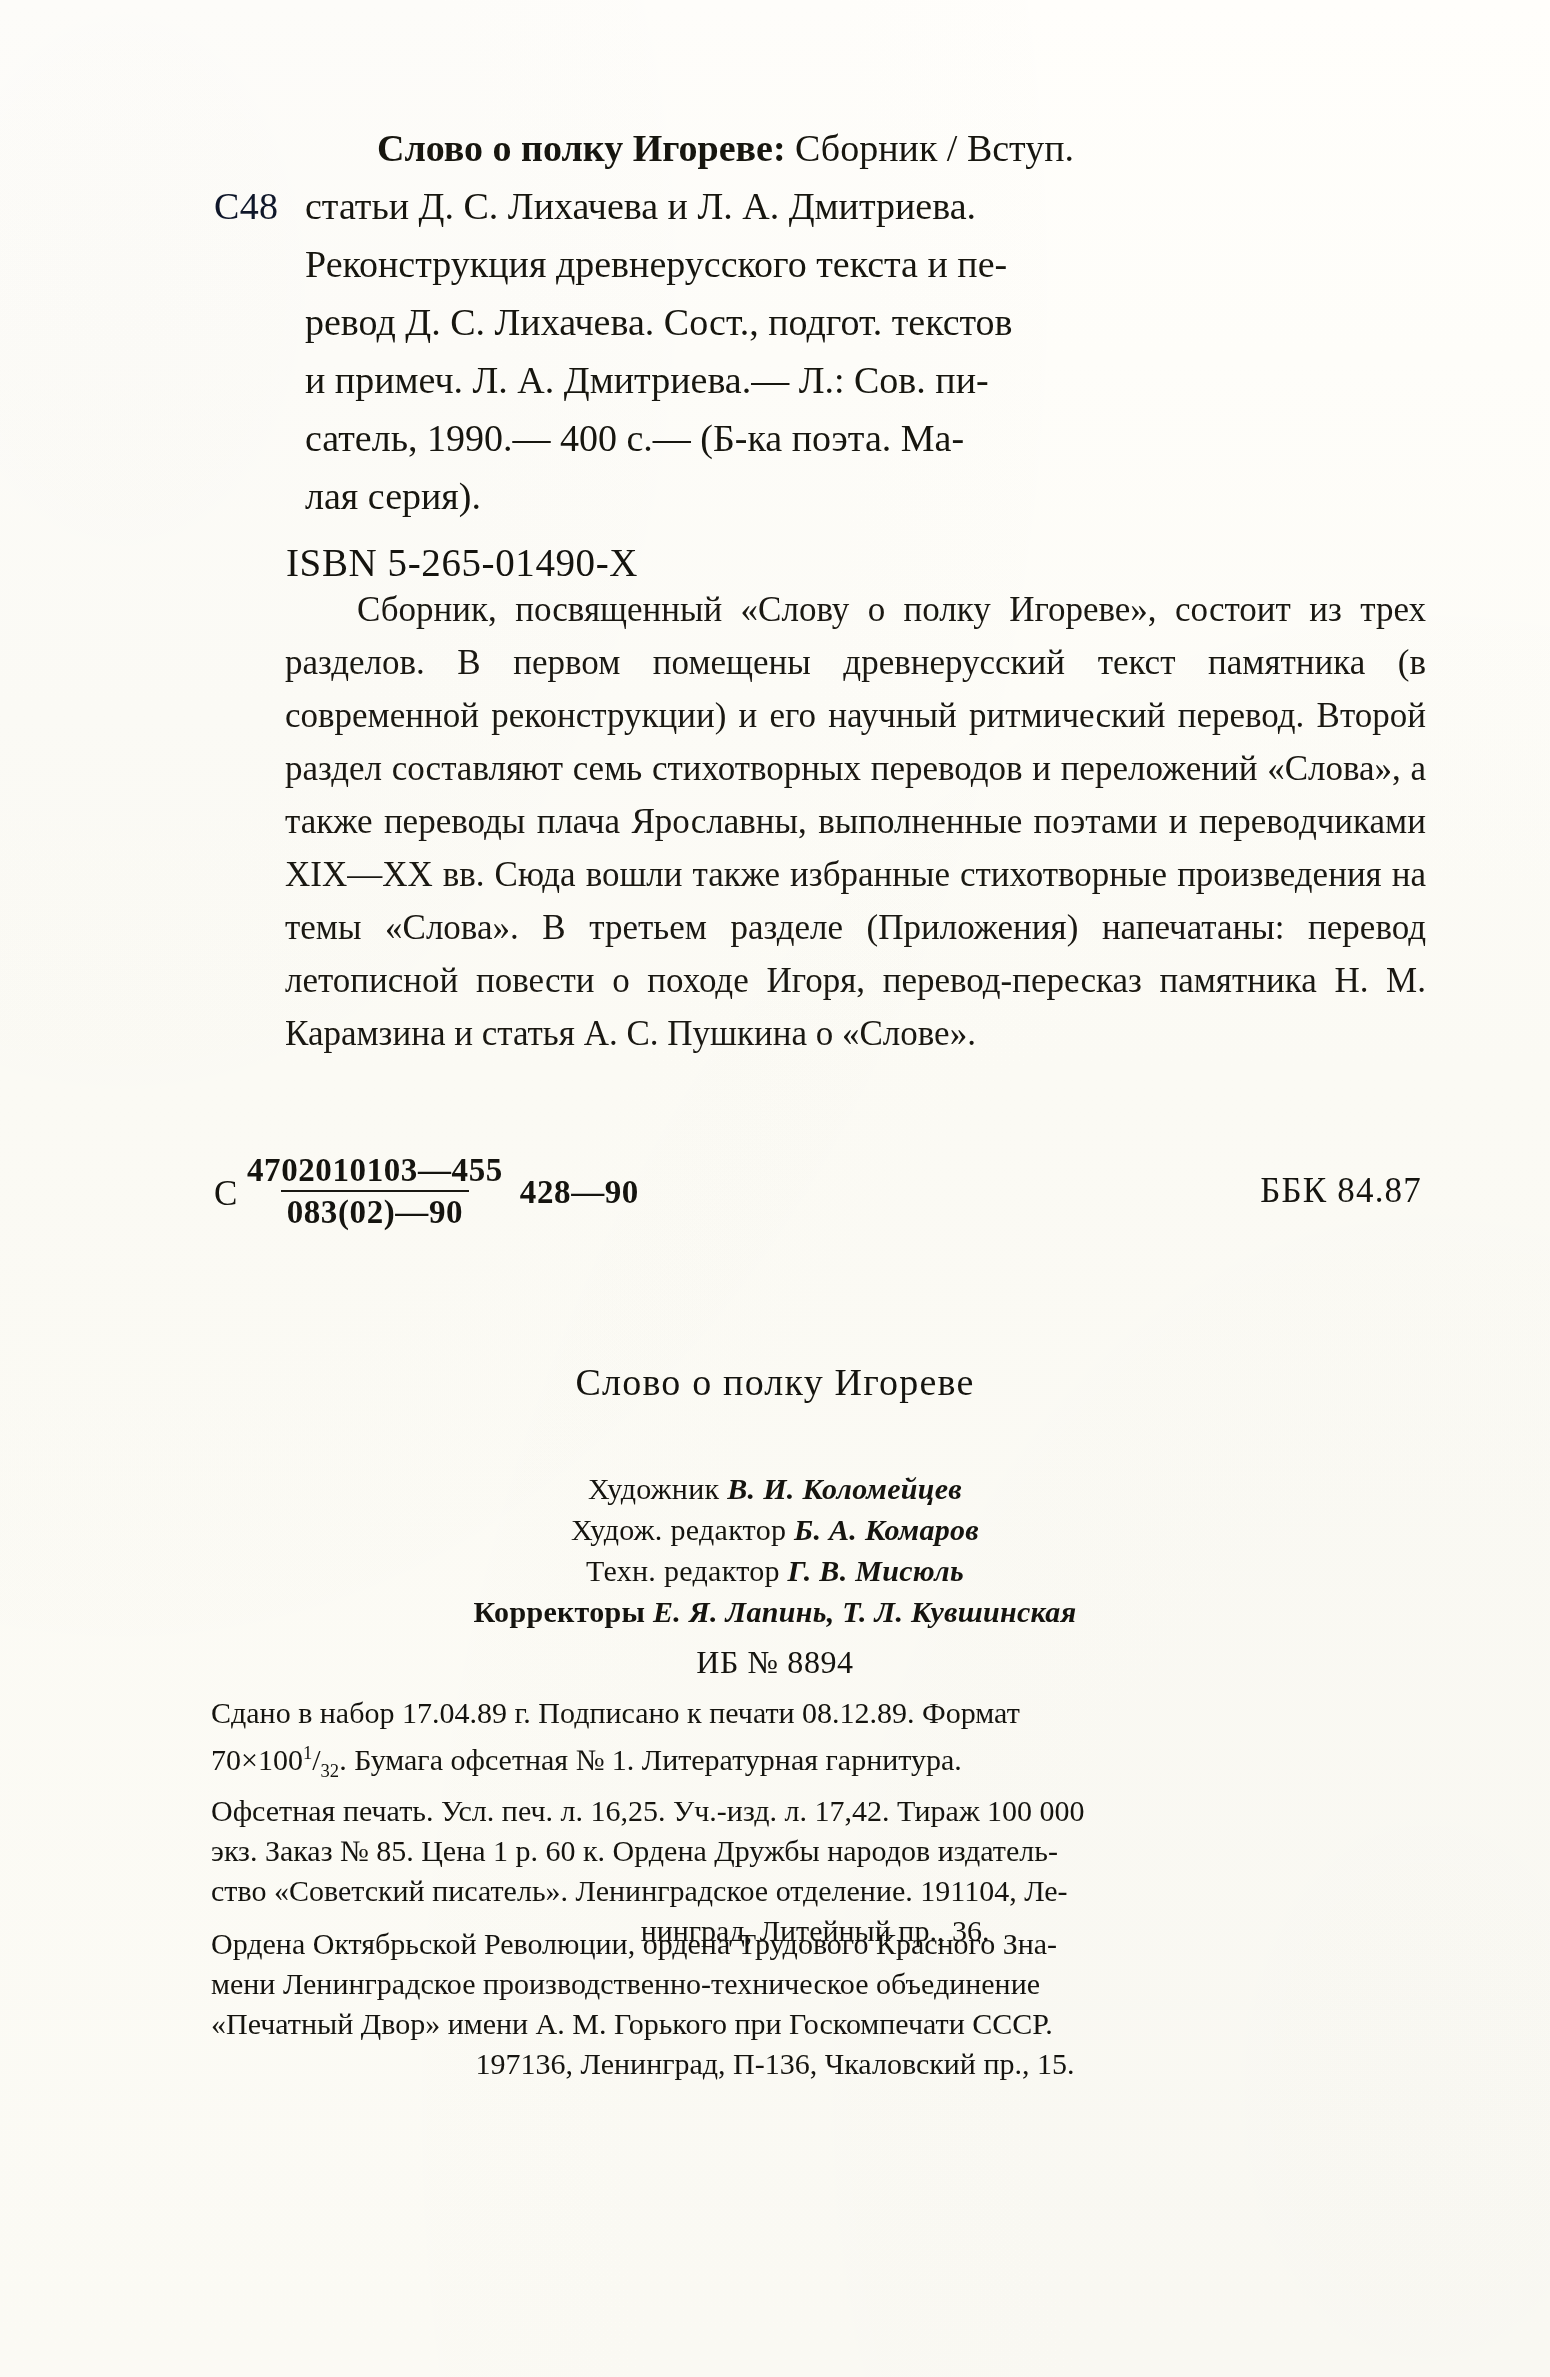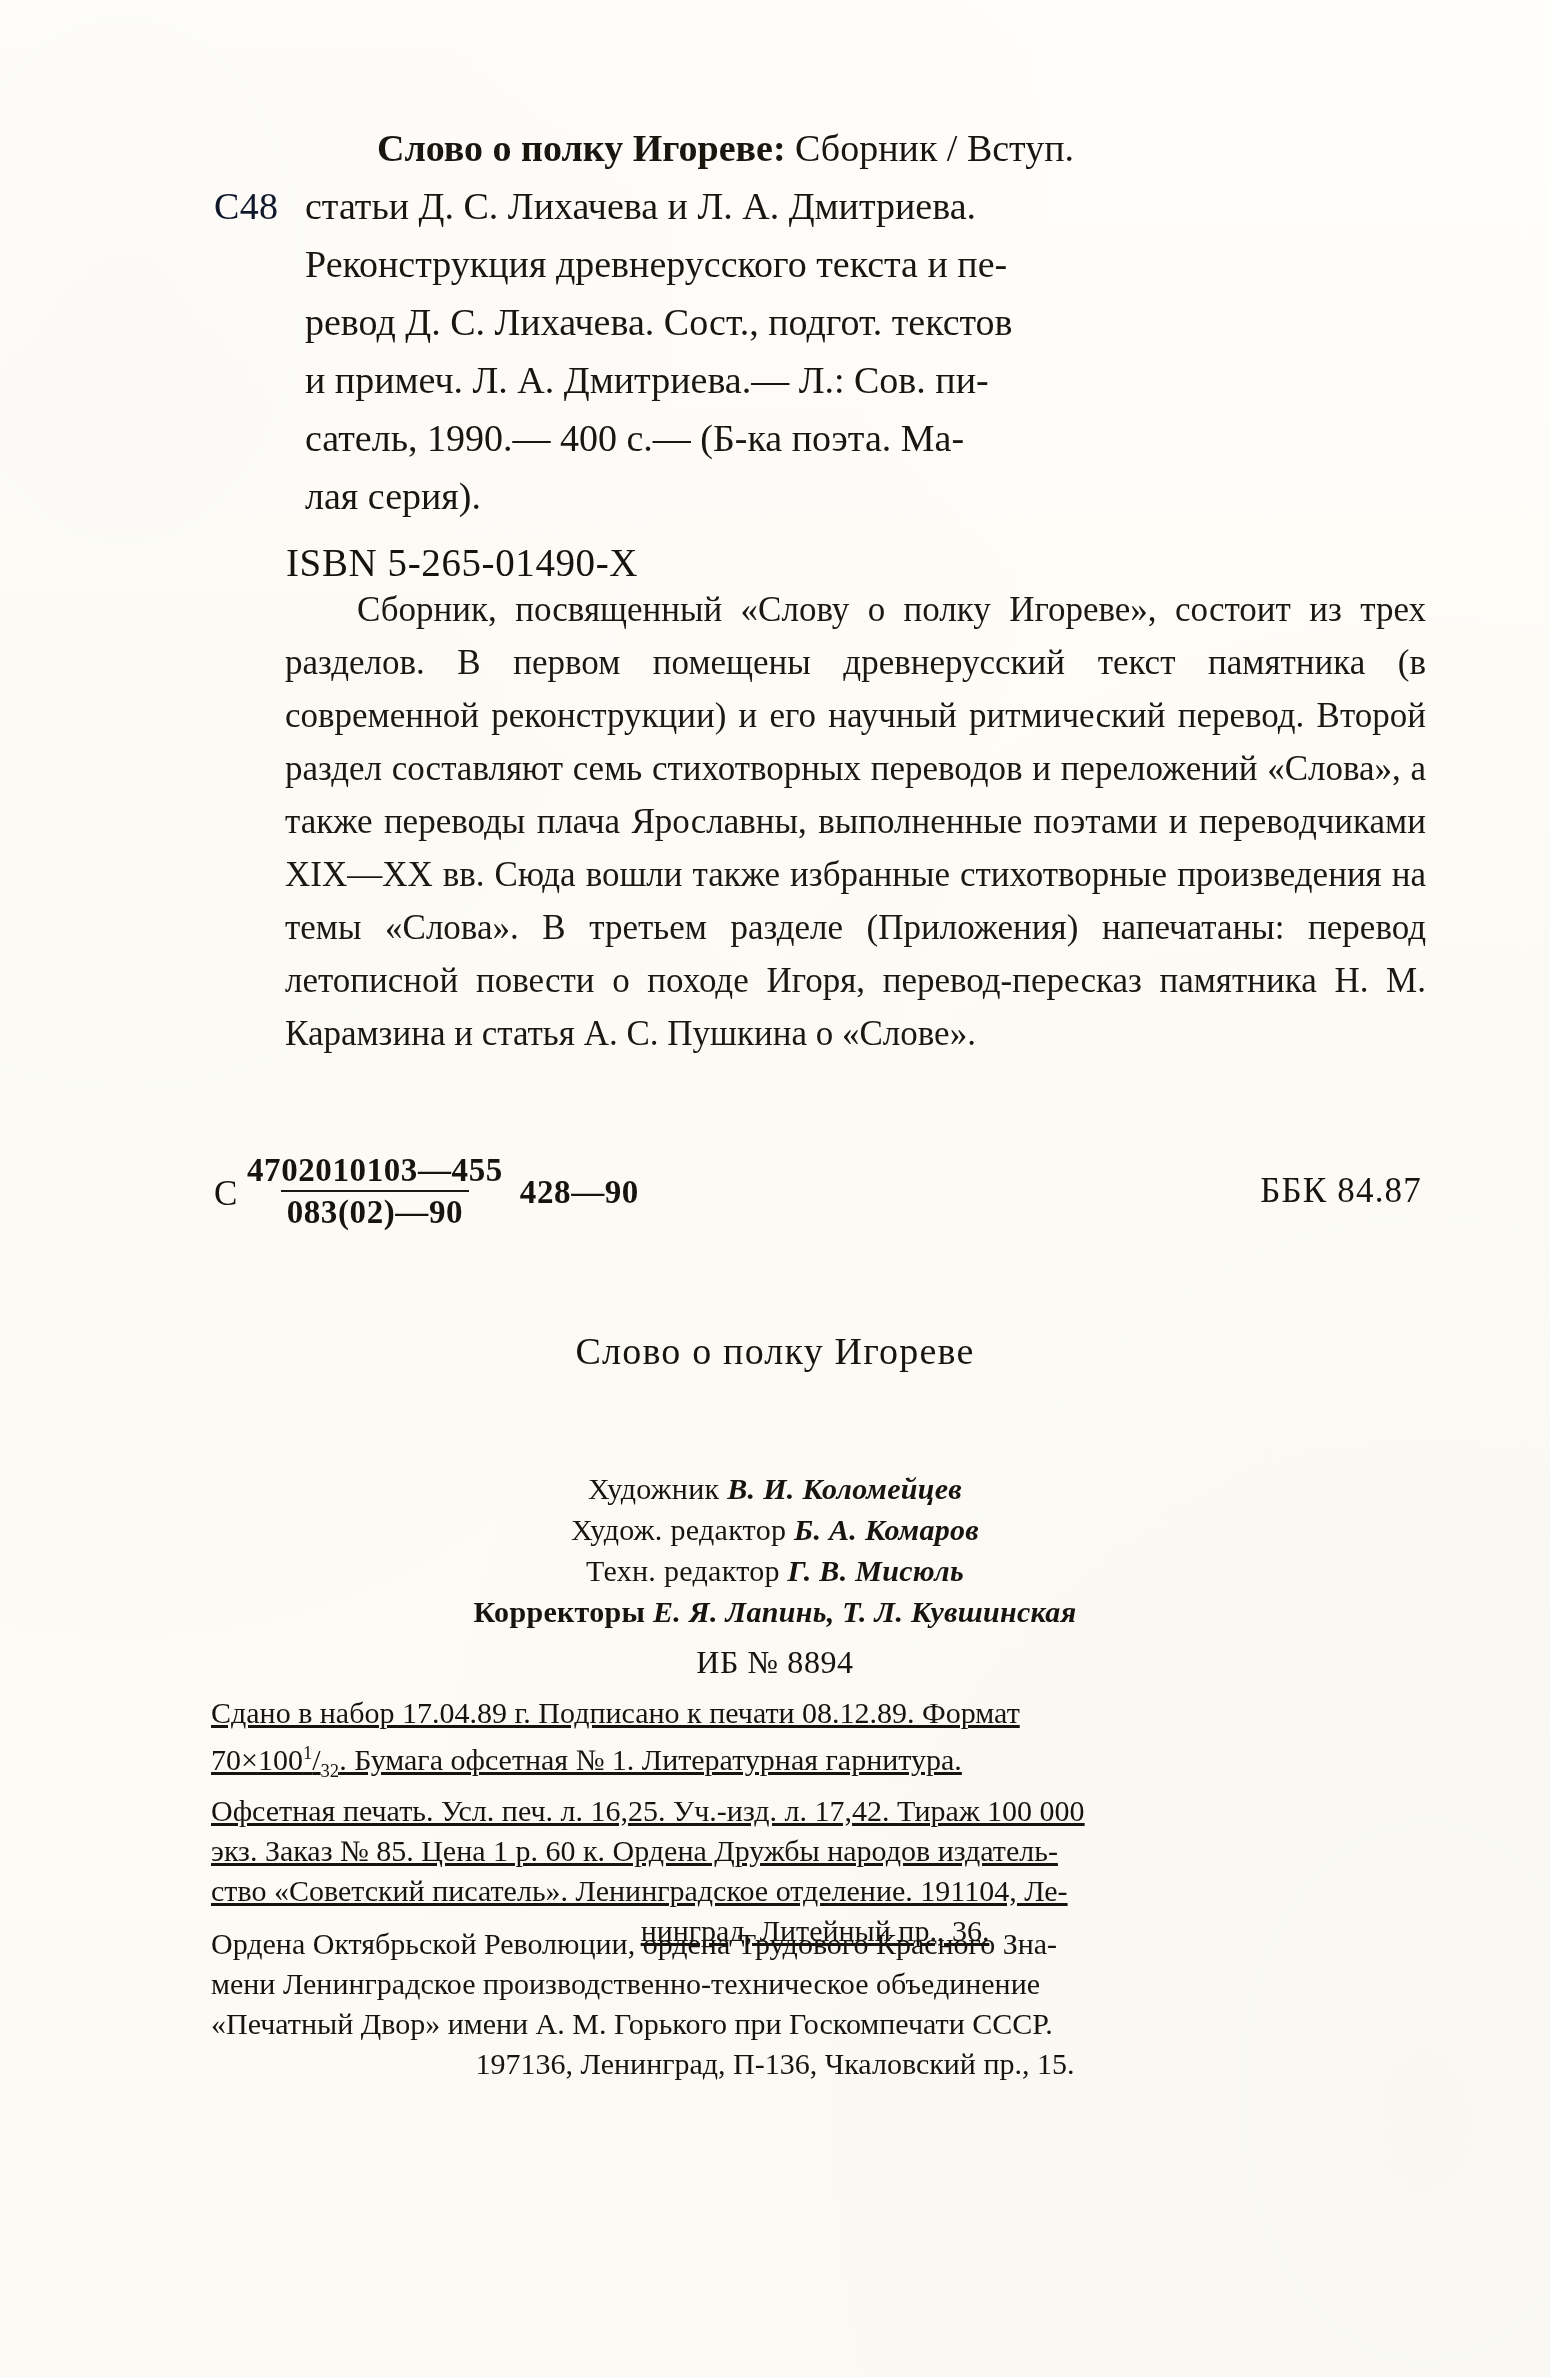--- a/index.html
+++ b/index.html
@@ -149,21 +149,21 @@
   .code-right {
     font-size: 35px;
     letter-spacing: 1.2px;
     font-weight: normal;
   }
 
   
   .colophon-title {
     position: absolute;
     left: 0;
-    top: 1329px;
+    top: 1360px;
     width: 1550px;
     text-align: center;
     font-size: 38px;
     letter-spacing: 1.2px;
   }
   .credits {
     position: absolute;
     left: 0;
     top: 1468px;
     width: 1550px;
@@ -194,21 +194,20 @@
 
   
   .imprint {
     position: absolute;
     left: 211px;
     top: 1693px;
     width: 1208px;
     font-size: 30px;
     line-height: 40px;
     text-align: justify;
-    text-decoration: underline;
   }
   .imprint p {
     margin: 0;
   }
   .imprint .centered {
     text-align: center;
   }
   .imprint-block2 {
     position: absolute;
     left: 211px;

